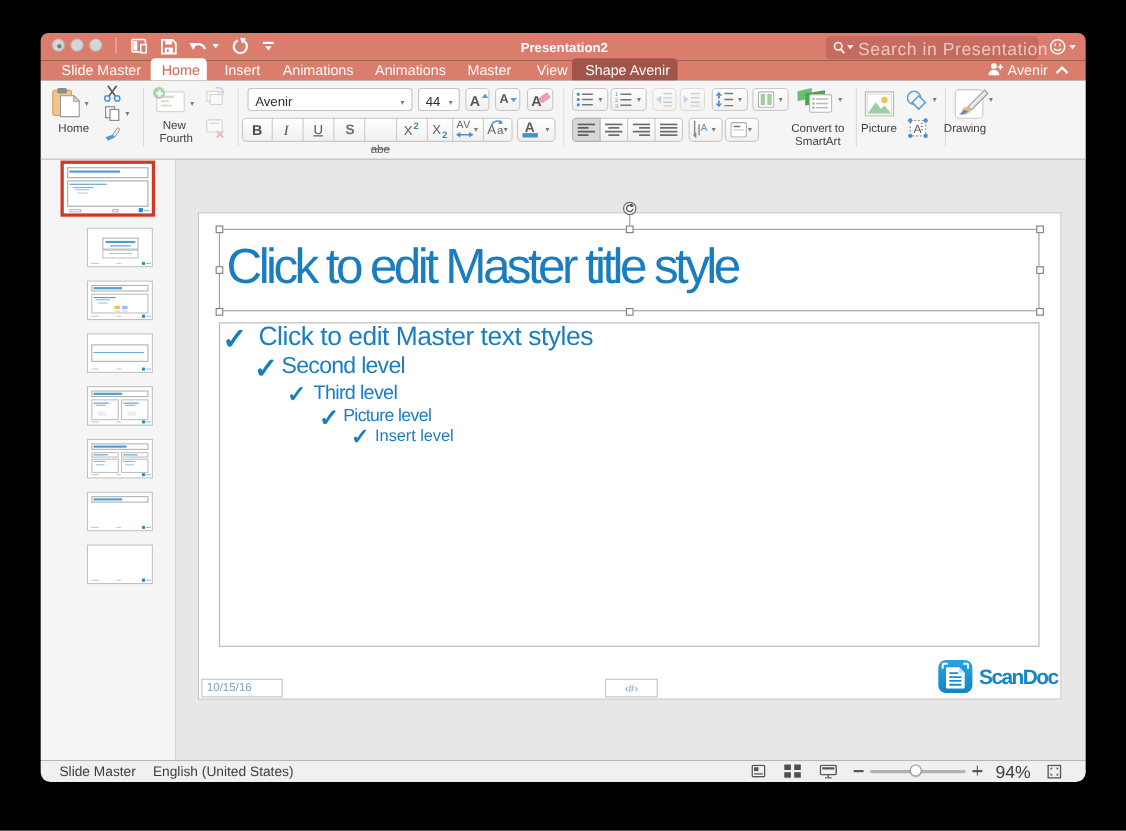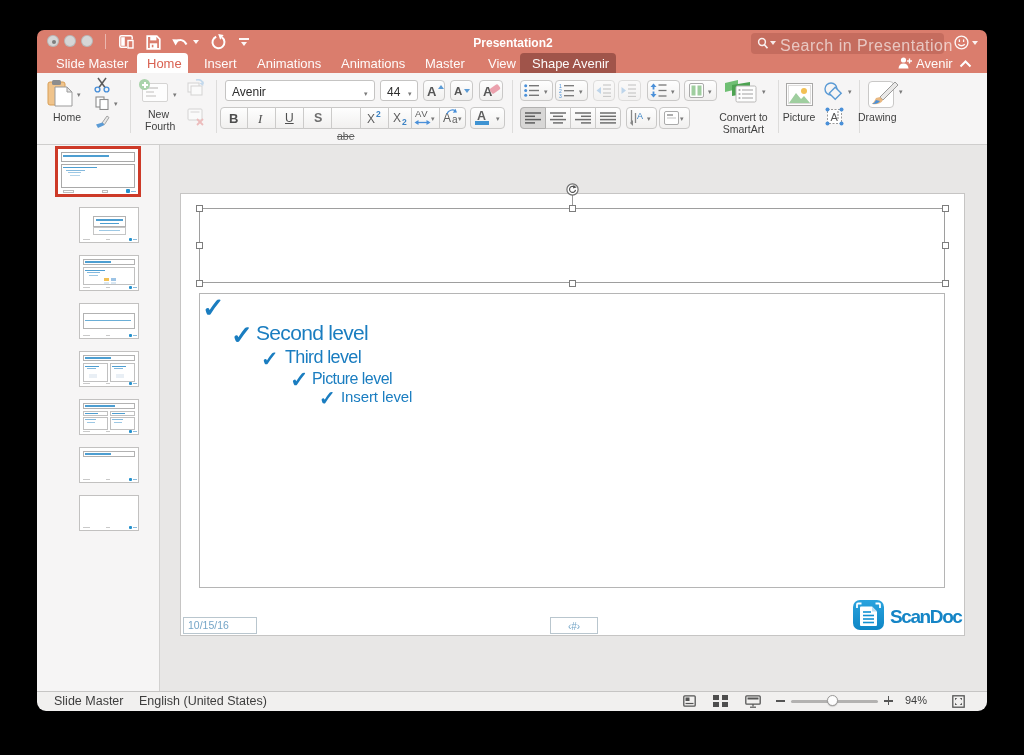--- a/index.html
+++ b/index.html
@@ -453,22 +453,24 @@
 
   <div class="abs" style="left:195.5px;top:204.5px;width:7px;height:7px;background:#fff;border:1px solid #7d7d7d;box-sizing:border-box;"></div>
   <div class="abs" style="left:569px;top:204.5px;width:7px;height:7px;background:#fff;border:1px solid #7d7d7d;box-sizing:border-box;"></div>
   <div class="abs" style="left:941.5px;top:204.5px;width:7px;height:7px;background:#fff;border:1px solid #7d7d7d;box-sizing:border-box;"></div>
   <div class="abs" style="left:195.5px;top:241.5px;width:7px;height:7px;background:#fff;border:1px solid #7d7d7d;box-sizing:border-box;"></div>
   <div class="abs" style="left:941.5px;top:241.5px;width:7px;height:7px;background:#fff;border:1px solid #7d7d7d;box-sizing:border-box;"></div>
   <div class="abs" style="left:195.5px;top:279.5px;width:7px;height:7px;background:#fff;border:1px solid #7d7d7d;box-sizing:border-box;"></div>
   <div class="abs" style="left:569px;top:279.5px;width:7px;height:7px;background:#fff;border:1px solid #7d7d7d;box-sizing:border-box;"></div>
   <div class="abs" style="left:941.5px;top:279.5px;width:7px;height:7px;background:#fff;border:1px solid #7d7d7d;box-sizing:border-box;"></div>
 
+  <div class="abs" id="titletext" style="left:206px;top:219px;font-size:45px;color:#1a7dc0;line-height:1;white-space:nowrap;letter-spacing:-3.3px;">Click to edit Master title style</div>
 
   <div class="abs" style="left:202px;top:295px;font-size:27px;font-weight:600;color:#1a7dc0;line-height:1;">✓</div>
+  <div class="abs" id="bl1" style="left:235px;top:295px;font-size:24px;color:#1a7dc0;line-height:1;white-space:nowrap;letter-spacing:-0.42px;">Click to edit Master text styles</div>
   <div class="abs" style="left:231px;top:322px;font-size:26px;font-weight:600;color:#1a7dc0;line-height:1;">✓</div>
   <div class="abs" id="bl2" style="left:256px;top:322px;font-size:21px;color:#1a7dc0;line-height:1;white-space:nowrap;letter-spacing:-0.68px;">Second level</div>
   <div class="abs" style="left:261px;top:348px;font-size:21px;font-weight:600;color:#1a7dc0;line-height:1;">✓</div>
   <div class="abs" id="bl3" style="left:285px;top:348px;font-size:18px;color:#1a7dc0;line-height:1;white-space:nowrap;letter-spacing:-0.64px;">Third level</div>
   <div class="abs" style="left:290px;top:369px;font-size:22px;font-weight:600;color:#1a7dc0;line-height:1;">✓</div>
   <div class="abs" id="bl4" style="left:312px;top:371px;font-size:16px;color:#1a7dc0;line-height:1;white-space:nowrap;letter-spacing:-0.55px;">Picture level</div>
   <div class="abs" style="left:319px;top:388px;font-size:20px;font-weight:600;color:#1a7dc0;line-height:1;">✓</div>
   <div class="abs" id="bl5" style="left:341px;top:389px;font-size:15px;color:#1a7dc0;line-height:1;white-space:nowrap;letter-spacing:-0.1px;">Insert level</div>
 
   <div class="abs" style="left:183px;top:617px;width:74px;height:17px;border:1px solid #b9c6ce;box-sizing:border-box;"></div>
@@ -504,21 +506,21 @@
     <rect x="0.8" y="0.8" width="14.4" height="8.4" rx="1" fill="none" stroke="#555" stroke-width="1.3"></rect>
     <rect x="2.5" y="2.5" width="11" height="2" fill="#555"></rect>
     <line x1="8" y1="9" x2="8" y2="11.5" stroke="#555" stroke-width="1.2"></line>
     <line x1="5" y1="12.2" x2="11" y2="12.2" stroke="#555" stroke-width="1.2"></line>
   </svg>
   <span class="abs" style="left:776px;top:700px;width:9px;height:1.8px;background:#555;"></span>
   <span class="abs" style="left:791px;top:700px;width:87px;height:3px;border-radius:1.5px;background:#b3b2b1;"></span>
   <span class="abs" style="left:827px;top:695px;width:11px;height:11px;border-radius:50%;background:#fdfdfd;border:1px solid #9c9b9a;box-sizing:border-box;box-shadow:0 0.5px 1px rgba(0,0,0,0.25);"></span>
   <span class="abs" style="left:884px;top:700px;width:9px;height:1.8px;background:#555;"></span>
   <span class="abs" style="left:887.6px;top:696.4px;width:1.8px;height:9px;background:#555;"></span>
-  <div class="abs" style="left:905px;top:695px;font-size:11px;color:#3d3d3d;line-height:1;">94%</div>
+  <div class="abs" style="left:905px;top:695px;font-size:16px;color:#3d3d3d;line-height:1;">94%</div>
   <svg class="abs" style="left:952px;top:695px;" width="13" height="13" viewBox="0 0 13 13">
     <rect x="0.8" y="0.8" width="11.4" height="11.4" fill="none" stroke="#555" stroke-width="1.3"></rect>
     <path d="M3 3 L5.2 3 L3 5.2 Z" fill="#555"></path>
     <path d="M10 3 L10 5.2 L7.8 3 Z" fill="#555"></path>
     <path d="M3 10 L3 7.8 L5.2 10 Z" fill="#555"></path>
     <path d="M10 10 L7.8 10 L10 7.8 Z" fill="#555"></path>
   </svg>
 
 </div>
 

